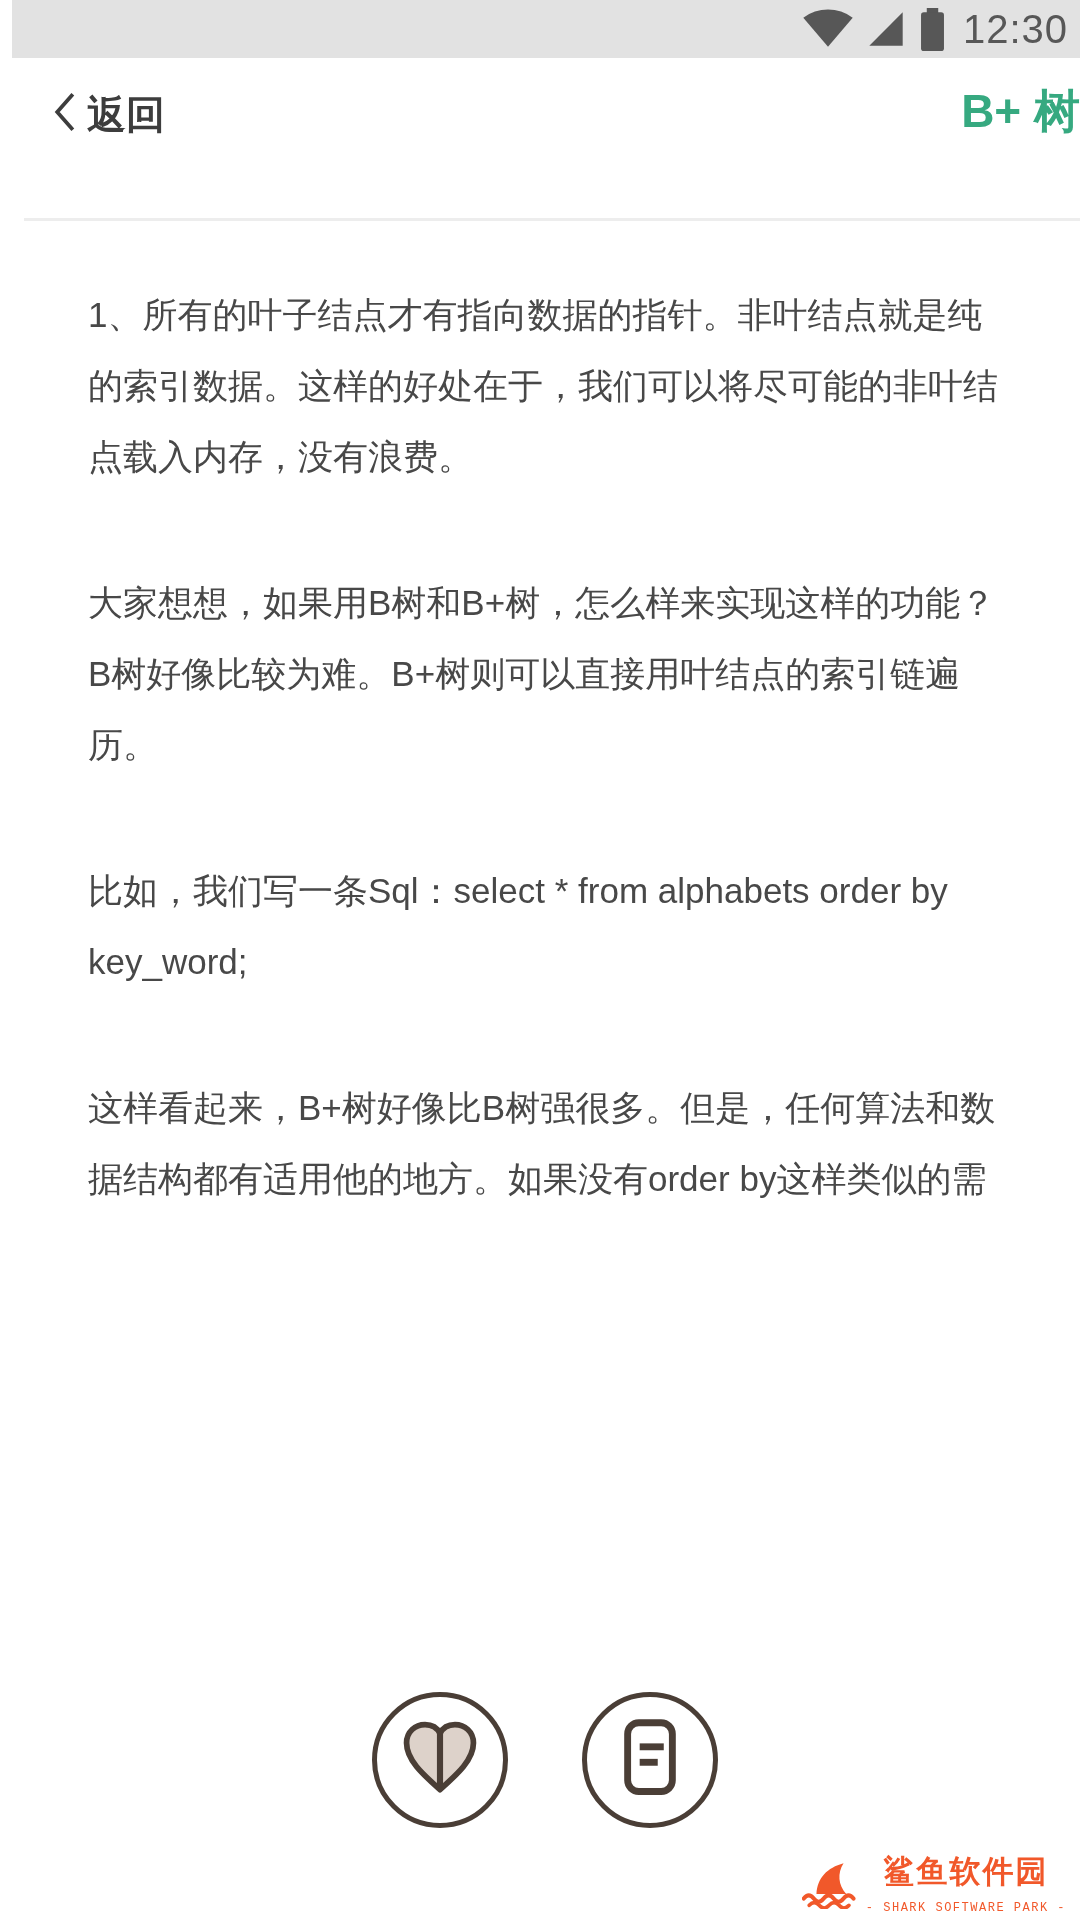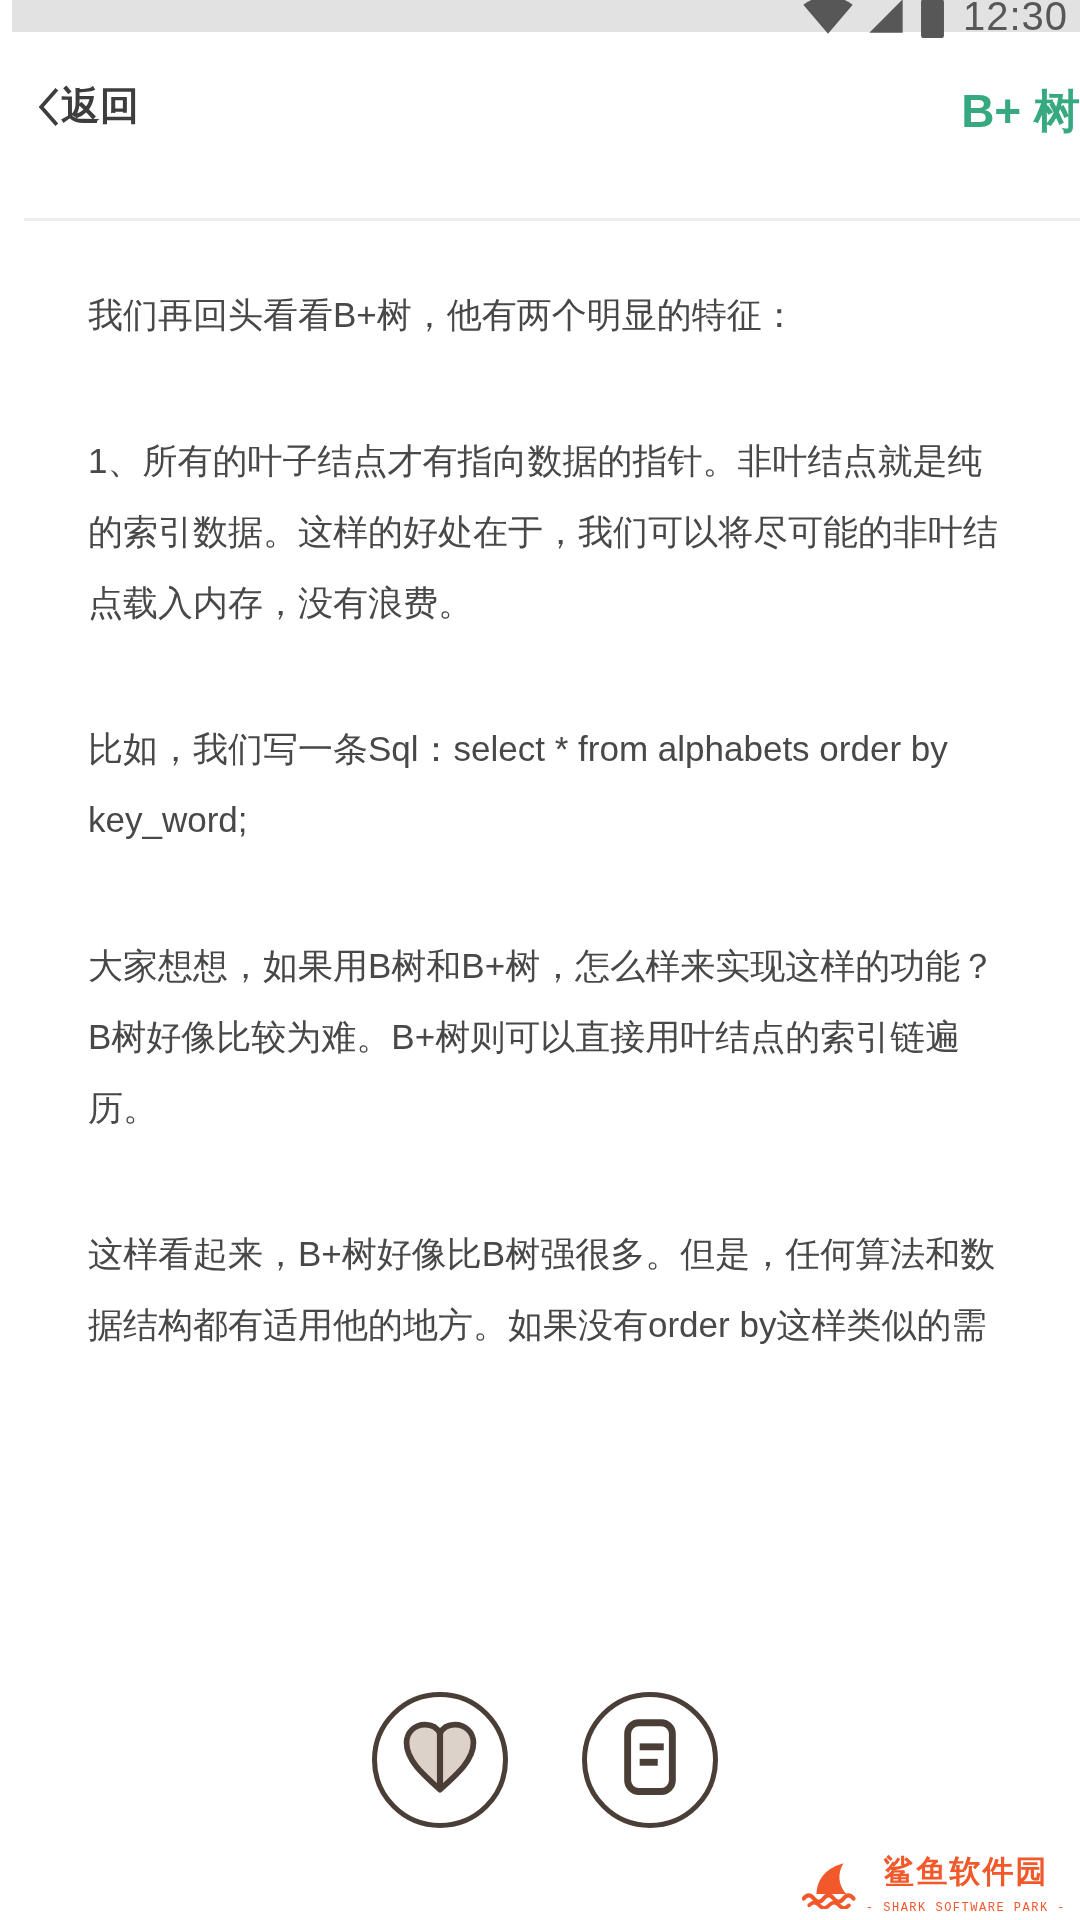--- a/index.html
+++ b/index.html
@@ -3,33 +3,33 @@
 <meta charset="utf-8">
 <style>
   html,body{margin:0;padding:0;background:#fff;}
   .screen{
     position:relative;width:1080px;height:1920px;margin:0 auto;
     background:#ffffff;overflow:hidden;
     font-family:"Liberation Sans","DejaVu Sans",sans-serif;
   }
   
   .statusbar{
-    position:absolute;top:0;left:12px;right:0;height:32px;
+    position:absolute;top:0;left:12px;right:0;height:58px;
     background:#e2e2e2;display:flex;align-items:center;
     justify-content:flex-end;gap:12px;padding-right:12px;box-sizing:border-box;
   }
   .statusbar svg{display:block;}
   .status-time{
     font-size:40px;color:#575757;letter-spacing:1px;line-height:1;
     margin-left:4px;
   }
   
   .back-btn{
-    position:absolute;left:36px;top:86px;height:56px;
-    display:flex;align-items:flex-start;cursor:pointer;
+    position:absolute;left:52px;top:86px;height:56px;
+    display:flex;align-items:center;gap:10px;cursor:pointer;
   }
   .back-label{font-size:39px;font-weight:700;color:#3d3d3d;line-height:1;}
   .page-title{
     position:absolute;left:0;right:0;top:84px;text-align:right;
     font-size:46px;font-weight:700;color:#36a980;line-height:1.2;
   }
   .header-divider{
     position:absolute;left:24px;right:0;top:218px;height:3px;background:#ededed;
   }
   
@@ -93,24 +93,23 @@
       <svg viewBox="0 0 24 40" width="25" height="42">
         <polyline points="20,3 5,20 20,37" fill="none" stroke="#3d3d3d" stroke-width="3.6"></polyline>
       </svg>
     </span>
     <span class="back-label">返回</span>
   </div>
   <div class="page-title">B+ 树</div>
   <div class="header-divider"></div>
 
   <div class="article">
-    <p>我们再回头看看B+树，他有两个明显的特征：</p>
     <p>1、所有的叶子结点才有指向数据的指针。非叶结点就是纯的索引数据。这样的好处在于，我们可以将尽可能的非叶结点载入内存，没有浪费。</p>
+    <p>大家想想，如果用B树和B+树，怎么样来实现这样的功能？B树好像比较为难。B+树则可以直接用叶结点的索引链遍历。</p>
     <p>比如，我们写一条Sql：select * from alphabets order by key_word;</p>
-    <p>大家想想，如果用B树和B+树，怎么样来实现这样的功能？B树好像比较为难。B+树则可以直接用叶结点的索引链遍历。</p>
     <p>这样看起来，B+树好像比B树强很多。但是，任何算法和数据结构都有适用他的地方。如果没有order by这样类似的需</p>
   </div>
 
   <div class="fab fab-like">
     <span>
       <svg viewBox="0 0 100 100" width="88" height="88">
         <path d="M50 86 C 30 68, 12 52, 12 33 C 12 20, 22 12, 33 12 C 41 12, 47 16, 50 22 C 53 16, 59 12, 67 12 C 78 12, 88 20, 88 33 C 88 52, 70 68, 50 86 Z" fill="#ddd2ca" stroke="#4a3e36" stroke-width="6.5" stroke-linejoin="round"></path>
         <line x1="50" y1="17" x2="50" y2="84" stroke="#4a3e36" stroke-width="7"></line>
       </svg>
     </span>

